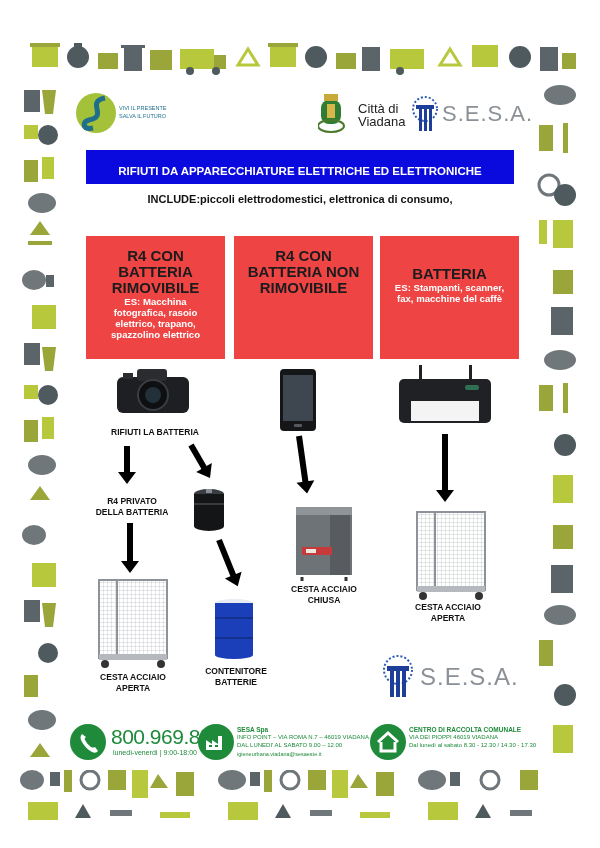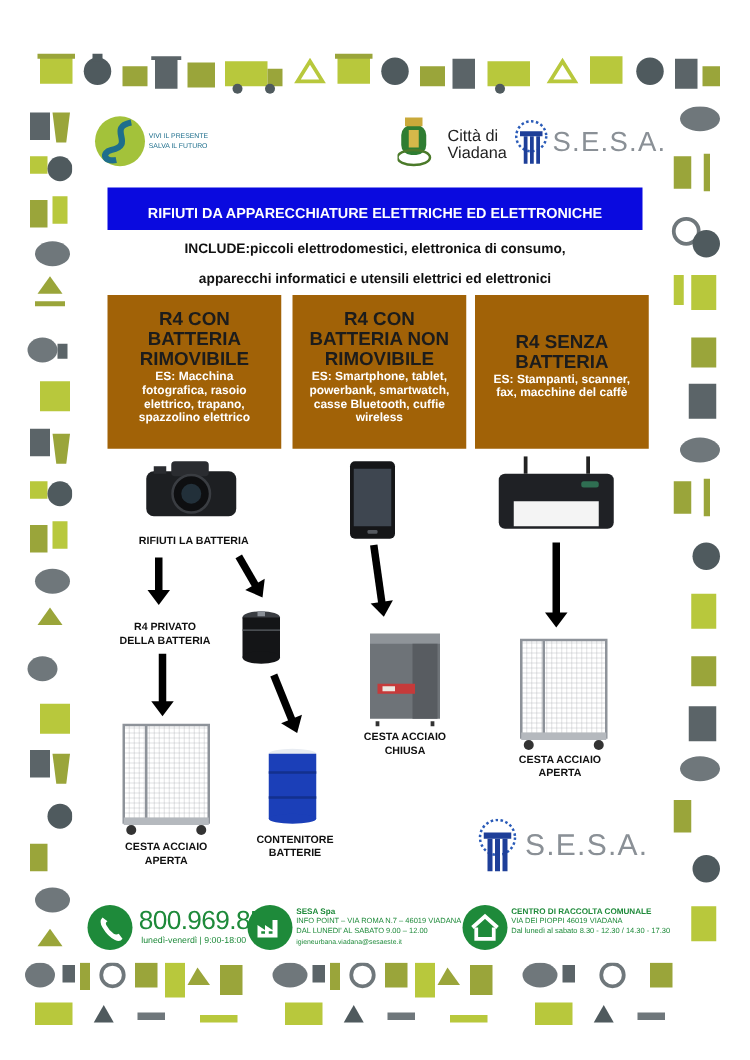--- a/index.html
+++ b/index.html
@@ -23,21 +23,21 @@
       background: #0a0adf; color: #fff; text-align: center;
       font-weight: bold; font-size: 11.5px; line-height: 15px; padding-top: 14px;
     }
     .include {
       position: absolute; left: 86px; top: 187px; width: 428px; text-align: center;
       font-size: 11px; font-weight: bold; color: #111; line-height: 24px;
     }
 
     .cat-box {
       position: absolute; top: 236px; width: 139px; height: 123px;
-      background: #a16207; text-align: center; padding-top: 12px;
+      background: #ef4444; text-align: center; padding-top: 12px;
     }
     .cat-title { font-weight: bold; font-size: 15px; line-height: 16px; color: #1c1c1c; }
     .cat-ex { font-weight: bold; font-size: 9.6px; line-height: 11px; color: #fff; margin-top: 0; }
 
     .step-label { position: absolute; font-weight: bold; font-size: 8.5px; color: #111; text-align: center; line-height: 11px; }
 
     .arrow { position: absolute; width: 6px; background: #000; transform-origin: top center; }
     .arrow::after {
       content: ""; position: absolute; left: -6px; bottom: -10px;
       border-left: 9px solid transparent; border-right: 9px solid transparent; border-top: 12px solid #000;
@@ -209,21 +209,20 @@
     <rect x="19" y="14" width="3" height="22" fill="#1e3f99"></rect>
   </svg>
   <div style="position:absolute;left:32px;top:6px;font-size:22px;color:#8a9096;letter-spacing:1px;">S.E.S.A.</div>
 </div>
 
 <div class="title-bar">
   <div>RIFIUTI DA APPARECCHIATURE ELETTRICHE ED ELETTRONICHE</div>
 </div>
 <div class="include">
   <div>INCLUDE:piccoli elettrodomestici, elettronica di consumo,</div>
-  <div>apparecchi informatici e utensili elettrici ed elettronici</div>
 </div>
 
 <div class="cat-box" style="left:86px;">
   <div class="cat-title">
     <div>R4 CON</div>
       <div>BATTERIA</div>
       <div>RIMOVIBILE</div>
   </div>
   <div class="cat-ex">
     <div>ES: Macchina</div>
@@ -231,30 +230,23 @@
       <div>elettrico, trapano,</div>
       <div>spazzolino elettrico</div>
   </div>
 </div>
 <div class="cat-box" style="left:234px;">
   <div class="cat-title">
     <div>R4 CON</div>
       <div>BATTERIA NON</div>
       <div>RIMOVIBILE</div>
   </div>
-  <div class="cat-ex">
-    <div>ES: Smartphone, tablet,</div>
-      <div>powerbank, smartwatch,</div>
-      <div>casse Bluetooth, cuffie</div>
-      <div>wireless</div>
-  </div>
 </div>
 <div class="cat-box" style="left:380px;padding-top:30px;">
   <div class="cat-title">
-    <div>R4 SENZA</div>
       <div>BATTERIA</div>
   </div>
   <div class="cat-ex">
     <div>ES: Stampanti, scanner,</div>
       <div>fax, macchine del caffè</div>
   </div>
 </div>
 
 <svg class="img" style="left:115px;top:365px;" width="76" height="50">
   <rect x="2" y="12" width="72" height="36" rx="6" fill="#1d1f22"></rect>

